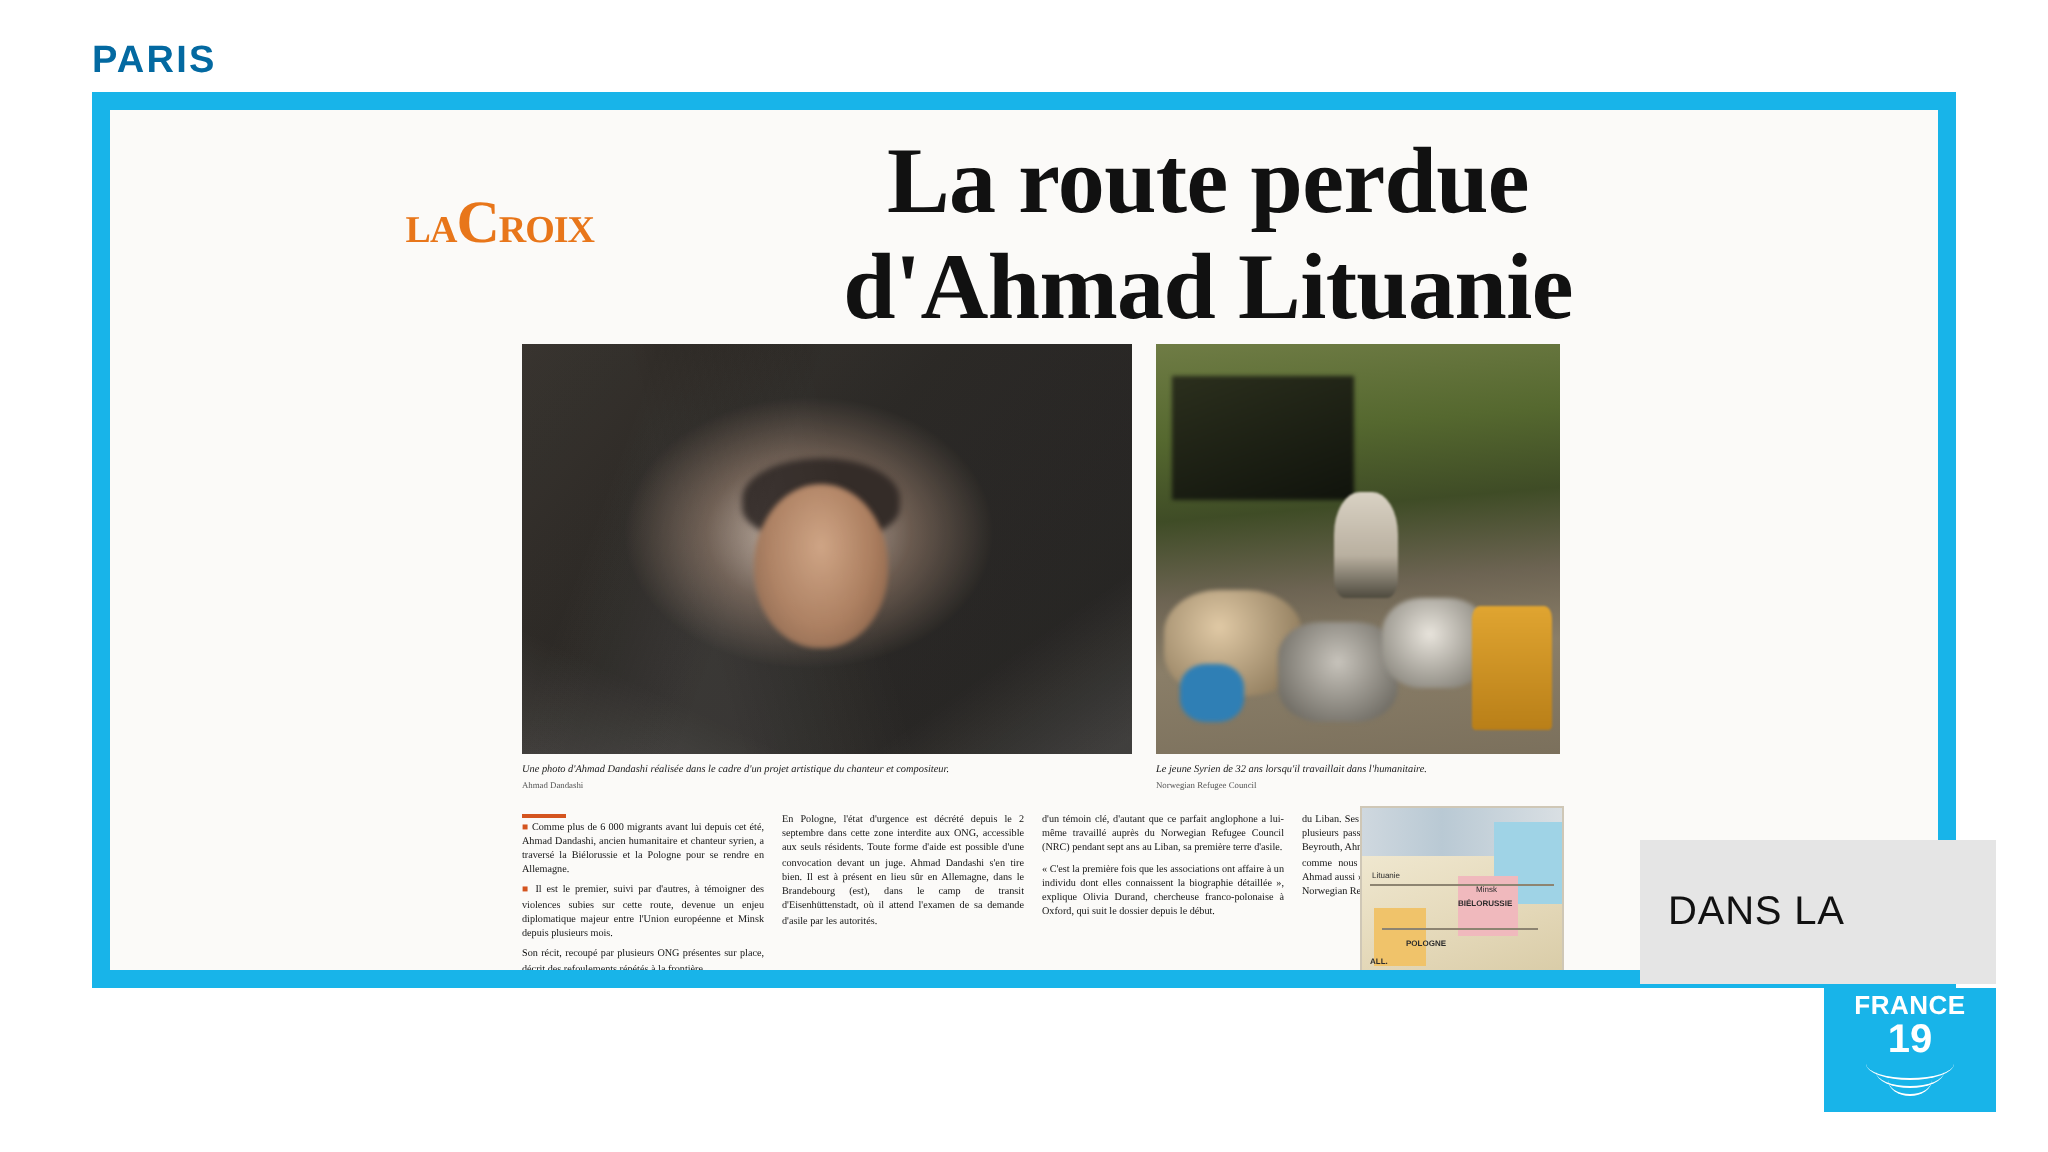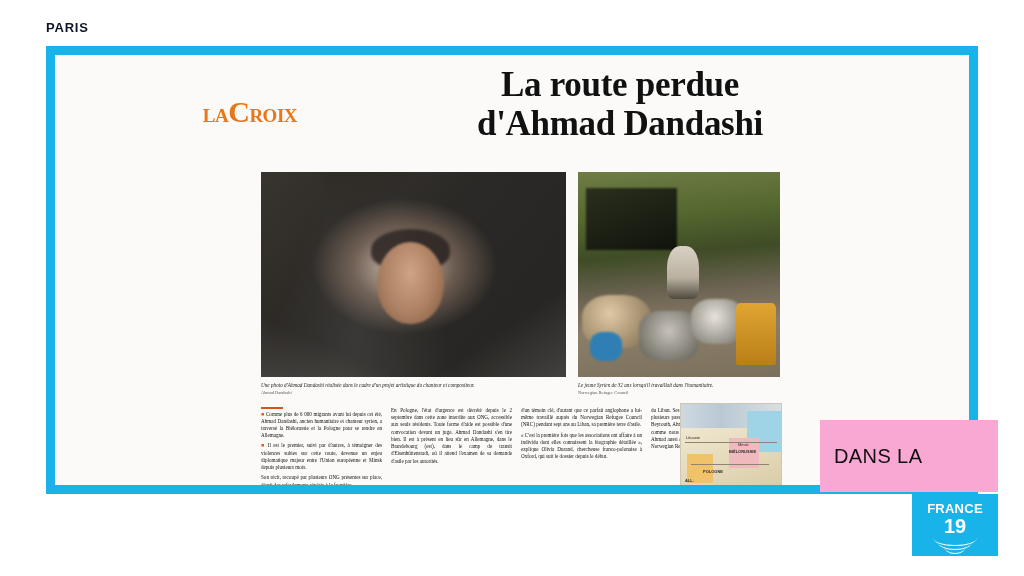--- a/index.html
+++ b/index.html
@@ -21,24 +21,24 @@
     top: 0;
     left: 0;
     width: 1024px;
     height: 46px;
     background: #ffffff;
   }
   .location-label {
     position: absolute;
     left: 46px;
     top: 20px;
-    font-size: 13px;
+    font-size: 19px;
     font-weight: bold;
     letter-spacing: 0.06em;
-    color: #0f172a;
+    color: #0369a1;
     font-family: "Liberation Sans", sans-serif;
   }
 
   
   .frame {
     position: absolute;
     left: 46px;
     top: 46px;
     width: 932px;
     height: 448px;
@@ -75,29 +75,29 @@
   .masthead-text .small {
     font-size: 19px;
   }
   .masthead-text .big {
     font-size: 30px;
   }
 
   
   .headline {
     position: absolute;
-    left: 265px;
+    left: 249px;
     top: 10px;
     width: 600px;
     text-align: center;
     font-family: "Liberation Serif", serif;
     font-weight: bold;
     color: #111111;
     line-height: 1.12;
-    font-size: 35px;
+    font-size: 47px;
     letter-spacing: -0.3px;
   }
   .headline .l2 { display: block; }
 
   
   .photo-main {
     position: absolute;
     left: 206px;
     top: 117px;
     width: 305px;
@@ -328,21 +328,21 @@
   }
   .map-label.bold { font-weight: bold; }
 
   
   .show-logo {
     position: absolute;
     right: 26px;
     top: 420px;
     width: 178px;
     height: 72px;
-    background: #f9a8d4;
+    background: #e5e5e5;
     display: flex;
     flex-direction: column;
     justify-content: center;
     padding-left: 14px;
     box-sizing: border-box;
   }
   .show-logo .l1 {
     font-size: 20px;
     letter-spacing: 0.02em;
     color: #111;
@@ -362,21 +362,20 @@
     position: absolute;
     right: 26px;
     bottom: 20px;
     width: 86px;
     height: 62px;
     background: #18b4e9;
     color: #ffffff;
     display: flex;
     flex-direction: column;
     align-items: center;
-    justify-content: center;
     padding-top: 2px;
     box-sizing: border-box;
     margin-left: 48px;
   }
   .f24 .france {
     font-size: 13px;
     font-weight: bold;
     letter-spacing: 0.02em;
     line-height: 1;
   }
@@ -415,21 +414,21 @@
   <div class="page">
 
     <div class="masthead">
       <div class="masthead-text">
         <span class="small">LA</span><span class="big">C</span><span class="small">ROIX</span>
       </div>
     </div>
 
     <div class="headline">
       <span>La route perdue</span>
-      <span class="l2">d'Ahmad Dandashi</span>
+      <span class="l2">d'Ahmad Lituanie</span>
     </div>
 
     <div class="photo-main">
       <div class="bgwash"></div>
       <div class="hair"></div>
       <div class="face"></div>
       <div class="plastic"></div>
     </div>
 
     <div class="photo-side">

